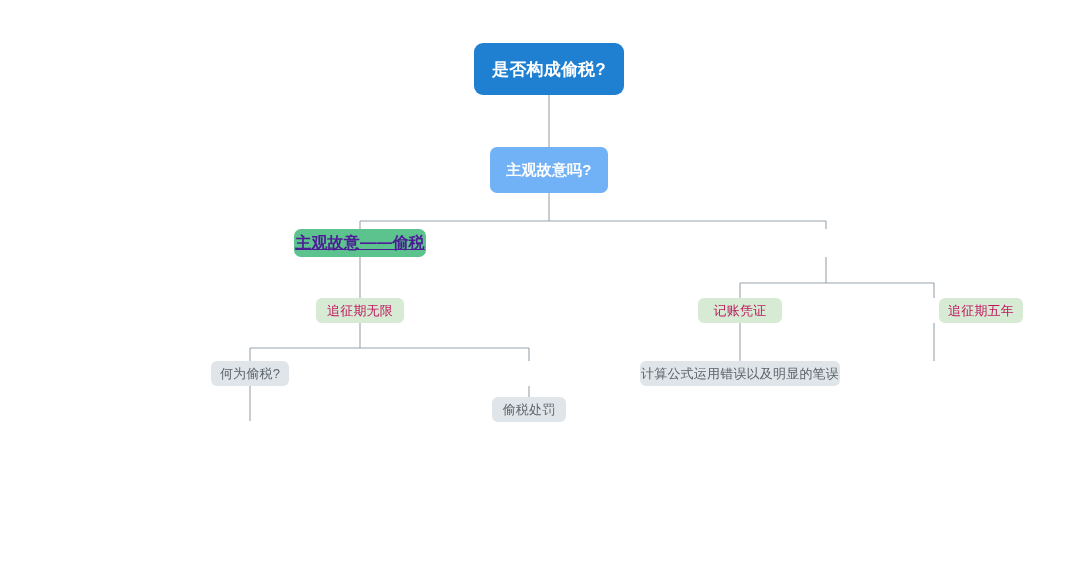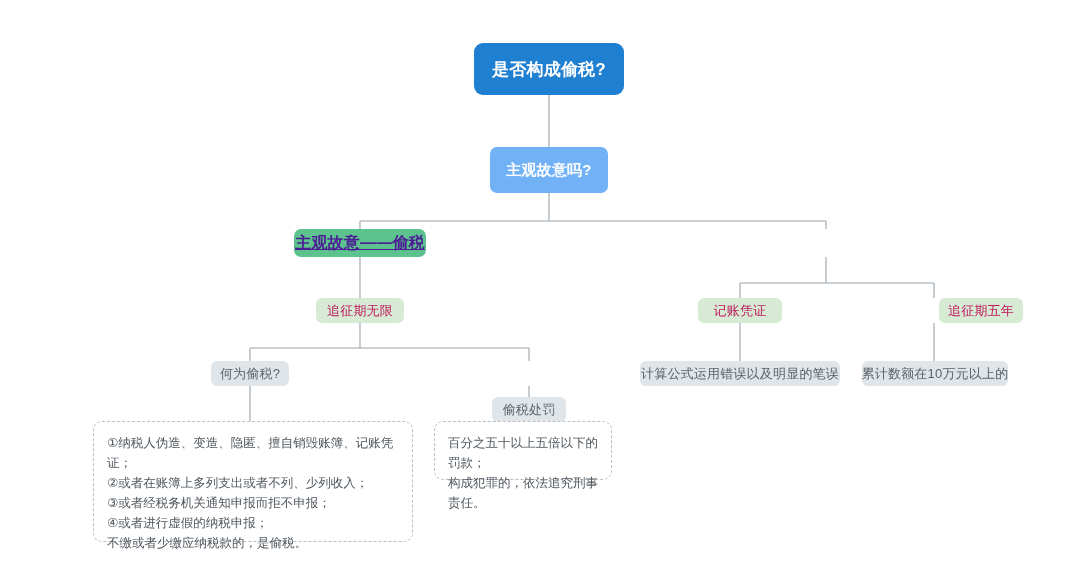--- a/index.html
+++ b/index.html
@@ -114,24 +114,16 @@
   <div class="node n-pale" style="left:698px;top:298px;width:84px;height:25px;">记账凭证</div>
 
   <div class="node n-pale" style="left:892px;top:298px;width:84px;height:25px;margin-left:47px;">追征期五年</div>
 
   <div class="node n-grey" style="left:211px;top:361px;width:78px;height:25px;">何为偷税?</div>
 
   <div class="node n-grey" style="left:492px;top:361px;width:74px;height:25px;margin-top:36px;">偷税处罚</div>
 
   <div class="node n-grey" style="left:640px;top:361px;width:200px;height:25px;">计算公式运用错误以及明显的笔误</div>
 
-  <div class="node n-grey" style="left:862px;top:361px;width:146px;height:25px;">累计数额在10万元以上的</div>
 
-  <div class="note" style="left:93px;top:421px;width:320px;height:121px;">①纳税人伪造、变造、隐匿、擅自销毁账簿、记账凭证；
-②或者在账簿上多列支出或者不列、少列收入；
-③或者经税务机关通知申报而拒不申报；
-④或者进行虚假的纳税申报；
-不缴或者少缴应纳税款的，是偷税。</div>
 
-  <div class="note" style="left:434px;top:421px;width:178px;height:59px;">百分之五十以上五倍以下的罚款；
-构成犯罪的，依法追究刑事责任。</div>
 
 </div>
 
 </body></html>

